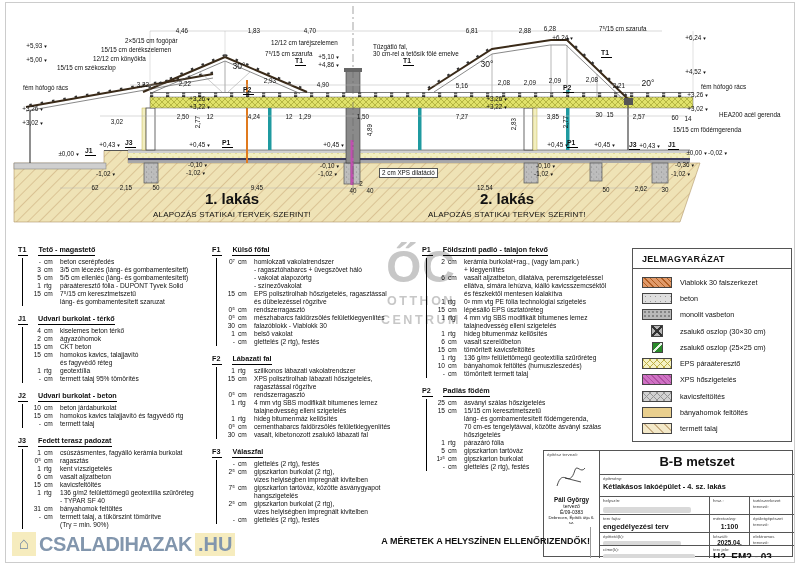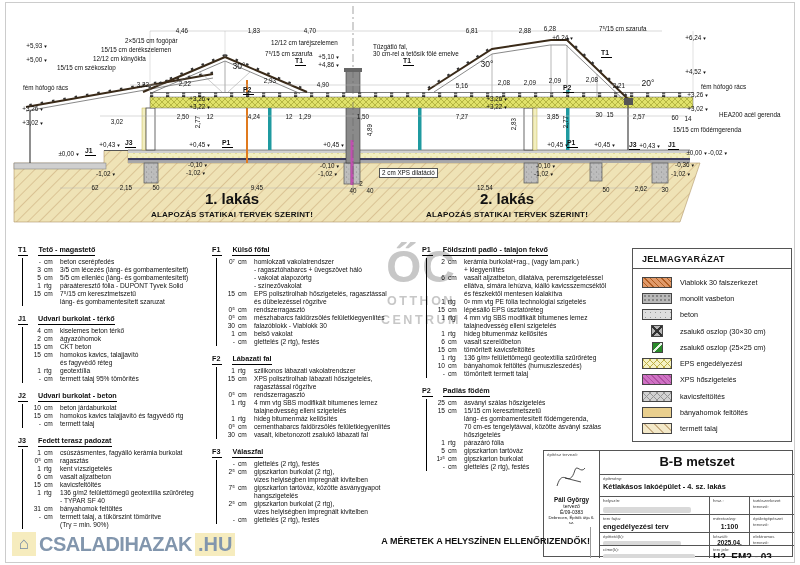--- a/index.html
+++ b/index.html
@@ -14,21 +14,21 @@
   .ann{position:absolute;white-space:nowrap;color:#111;line-height:7px;}
   .lv{font-size:6.3px;transform:translateX(-50%);}
   .lv::after{content:"▼";font-size:4.5px;margin-left:1px;}
   .rf{font-size:6.8px;font-weight:bold;border-bottom:1.2px solid #000;padding:0 3px 1px 0;}
   .dm{font-size:6.3px;transform:translateX(-50%);}
   .vd{font-size:6.3px;transform:translate(-50%,-50%) rotate(-90deg);}
   .lb{font-size:6.3px;}
   .an{font-size:8.5px;transform:translateX(-50%);}
   .bx{font-size:6.3px;border:1px solid #555;background:#fff;padding:0 2px 1px 2px;}
   .apt{position:absolute;transform:translateX(-50%);font-size:15px;font-weight:bold;}
-  .apt-note{position:absolute;transform:translateX(-50%);font-size:8px;font-weight:bold;letter-spacing:.2px;}
+  .apt-note{position:absolute;transform:translateX(-50%);font-size:8px;font-weight:normal;letter-spacing:.2px;}
 
   
   #watermark{position:absolute;left:366px;top:242px;width:110px;text-align:center;color:#c7c7c7;z-index:1;}
   .wm-oc{font-size:45px;font-weight:bold;line-height:50px;letter-spacing:1px;}
   .wm-l{font-size:12.5px;font-weight:bold;letter-spacing:2.5px;line-height:19px;}
 
   
   .spec-col{position:absolute;top:245px;z-index:2;}
   #spec-col-0{left:18px;width:192px;}
   #spec-col-1{left:212px;width:208px;}
@@ -797,38 +797,38 @@
     </div>
 
   <div id="legend">
     <div class="leg-title">JELMAGYARÁZAT</div>
     <div class="leg-items">
         <div class="leg-item">
           <span class="sw sw-viablokk"></span>
           <span class="leg-label">Viablokk 30 falszerkezet</span>
         </div>
         <div class="leg-item">
+          <span class="sw sw-beton"></span>
+          <span class="leg-label">beton</span>
+        </div>
+        <div class="leg-item">
           <span class="sw sw-vasbeton"></span>
           <span class="leg-label">monolit vasbeton</span>
-        </div>
-        <div class="leg-item">
-          <span class="sw sw-beton"></span>
-          <span class="leg-label">beton</span>
         </div>
         <div class="leg-item">
           <span class="sw sw-zsalu30"></span>
           <span class="leg-label">zsalukő oszlop (30×30 cm)</span>
         </div>
         <div class="leg-item">
           <span class="sw sw-zsalu25"></span>
           <span class="leg-label">zsalukő oszlop (25×25 cm)</span>
         </div>
         <div class="leg-item">
           <span class="sw sw-eps"></span>
-          <span class="leg-label">EPS engedélyezési</span>
+          <span class="leg-label">EPS páraáteresztő</span>
         </div>
         <div class="leg-item">
           <span class="sw sw-xps"></span>
           <span class="leg-label">XPS hőszigetelés</span>
         </div>
         <div class="leg-item">
           <span class="sw sw-kavics"></span>
           <span class="leg-label">kavicsfeltöltés</span>
         </div>
         <div class="leg-item">

